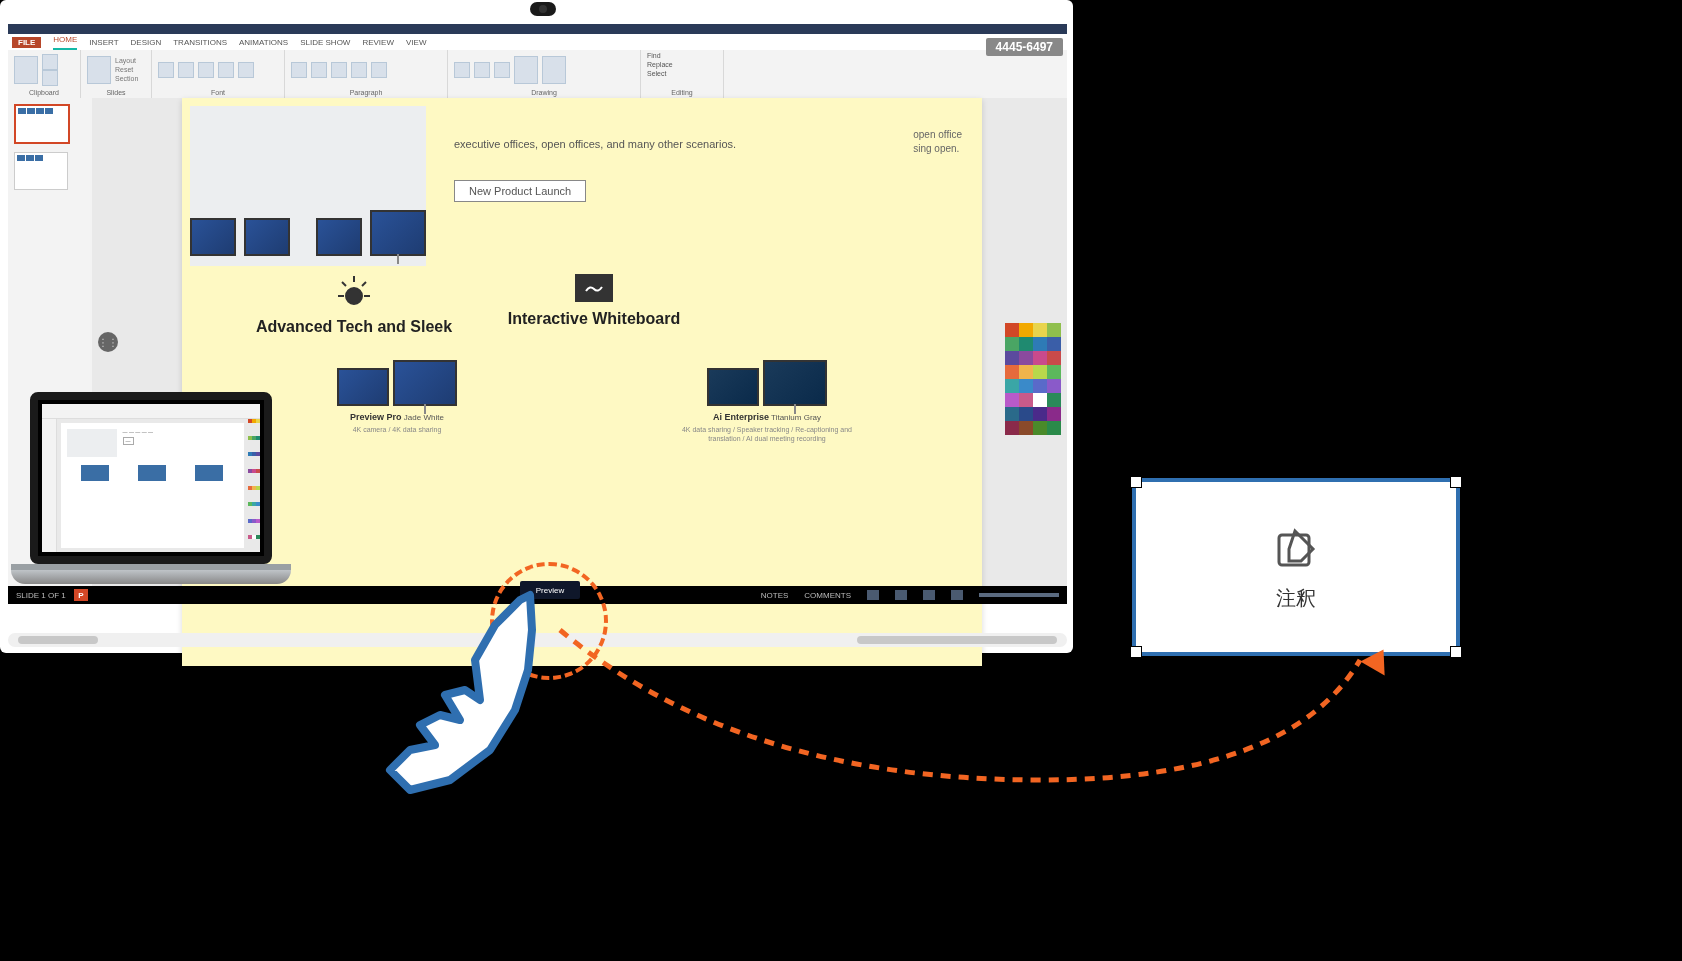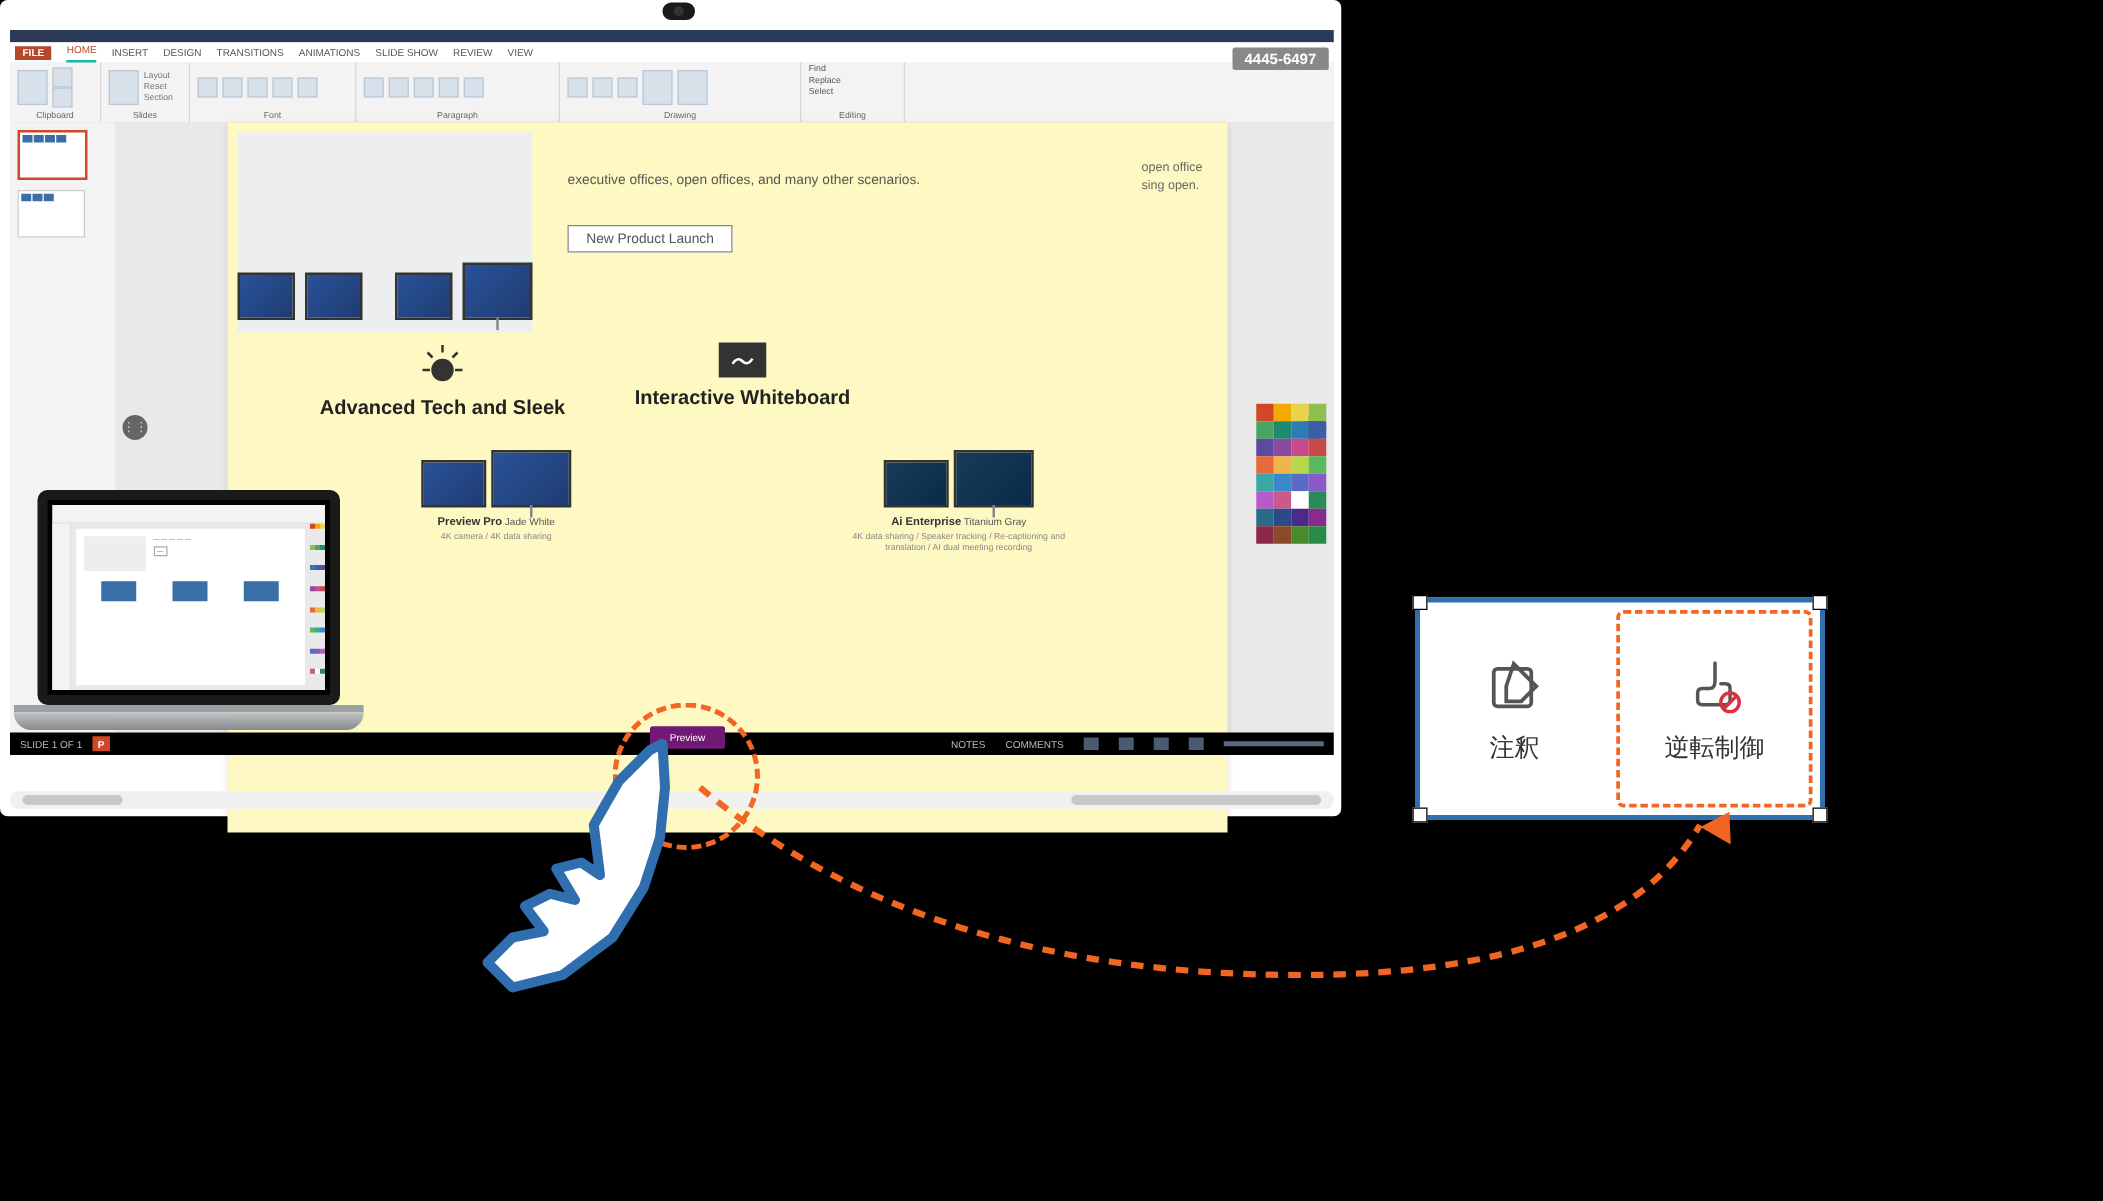--- a/index.html
+++ b/index.html
@@ -43,21 +43,21 @@
 .pimg{height:60px;display:flex;align-items:flex-end;justify-content:center;gap:4px;margin-bottom:6px}
 .product b{color:#333;font-size:9px}
 .product .sub{color:#888;font-size:7px;margin-top:3px;line-height:9px}
 .side-dot{position:absolute;width:20px;height:20px;background:#666;border-radius:50%;top:50%;margin-top:-10px;display:flex;align-items:center;justify-content:center;color:#ccc;font-size:10px}
 .side-dot.l{left:6px}.side-dot.r{right:6px}
 .palette{position:absolute;right:2px;top:225px;width:60px;display:flex;flex-wrap:wrap}
 .swatch{width:14px;height:14px}
 .footer-bar{position:absolute;left:0;right:0;bottom:0;height:18px;background:#000000;display:flex;align-items:center;color:#bbb;font-size:8px;padding:0 8px;justify-content:space-between}
 .footer-right{display:flex;gap:16px;align-items:center}
 .bb{width:12px;height:10px;background:#4a5a70}
-.floating-btn{position:absolute;left:512px;bottom:5px;width:60px;height:18px;background:#701a75;color:#fff;font-size:8px;display:flex;align-items:center;justify-content:center;border-radius:2px}
+.floating-btn{position:absolute;left:512px;bottom:5px;width:60px;height:18px;background:#0f172a;color:#fff;font-size:8px;display:flex;align-items:center;justify-content:center;border-radius:2px}
 .scroll-track{position:absolute;left:8px;bottom:4px;width:1059px;height:14px;background:#f0f0f0;border-radius:7px}
 .scroll-thumb{position:absolute;height:8px;top:3px;background:#c8c8c8;border-radius:4px}
 .timestamp{position:absolute;right:10px;top:38px;background:#888;color:#fff;padding:2px 10px;font-size:12px;font-weight:bold;border-radius:2px;z-index:5}
 .ppt-badge{width:14px;height:12px;background:#d24726;color:#fff;font-size:8px;display:flex;align-items:center;justify-content:center;font-weight:bold}
 
 .laptop{position:absolute;left:8px;top:392px;width:285px;height:230px;z-index:8}
 .laptop .screen-frame{width:226px;height:156px;background:#000;border:8px solid #1a1a1a;border-radius:8px;margin:0 auto;position:relative}
 .laptop .screen-inner{position:absolute;inset:4px;background:#fff}
 .laptop .mini-ppt{position:absolute;inset:0;display:flex;flex-direction:column}
 .mini-ribbon{height:14px;background:#f3f3f3;border-bottom:1px solid #ddd}
@@ -380,23 +380,13 @@
     <div class="corner br"></div>
   <div class="c-item">
     <div class="c-ico">
       <svg width="50" height="50" viewBox="0 0 50 50">
           <rect x="8" y="12" width="30" height="30" rx="3" fill="none" stroke="#555" stroke-width="3"></rect>
           <path d="M24 8 L42 26 L30 38 L18 38 L18 26 Z" fill="none" stroke="#555" stroke-width="3"></path>
         </svg>
     </div>
     <div class="lbl">注釈</div>
   </div>
-  <div class="c-item sel">
-    <div class="c-ico">
-      <svg width="54" height="54" viewBox="0 0 54 54">
-        <path d="M27 8 L27 24 Q27 30 22 30 L16 30 Q12 30 12 34 L12 40 Q12 44 16 44 L36 44 Q40 44 40 40 L40 30 Q40 26 36 26 L32 26" fill="none" stroke="#555" stroke-width="3" stroke-linecap="round"></path>
-        <circle cx="40" cy="42" r="8" fill="none" stroke="#d9333f" stroke-width="3"></circle>
-        <line x1="34" y1="48" x2="46" y2="36" stroke="#d9333f" stroke-width="3"></line>
-      </svg>
-    </div>
-    <div class="lbl">逆転制御</div>
-  </div>
 </div>
 
 </body></html>

